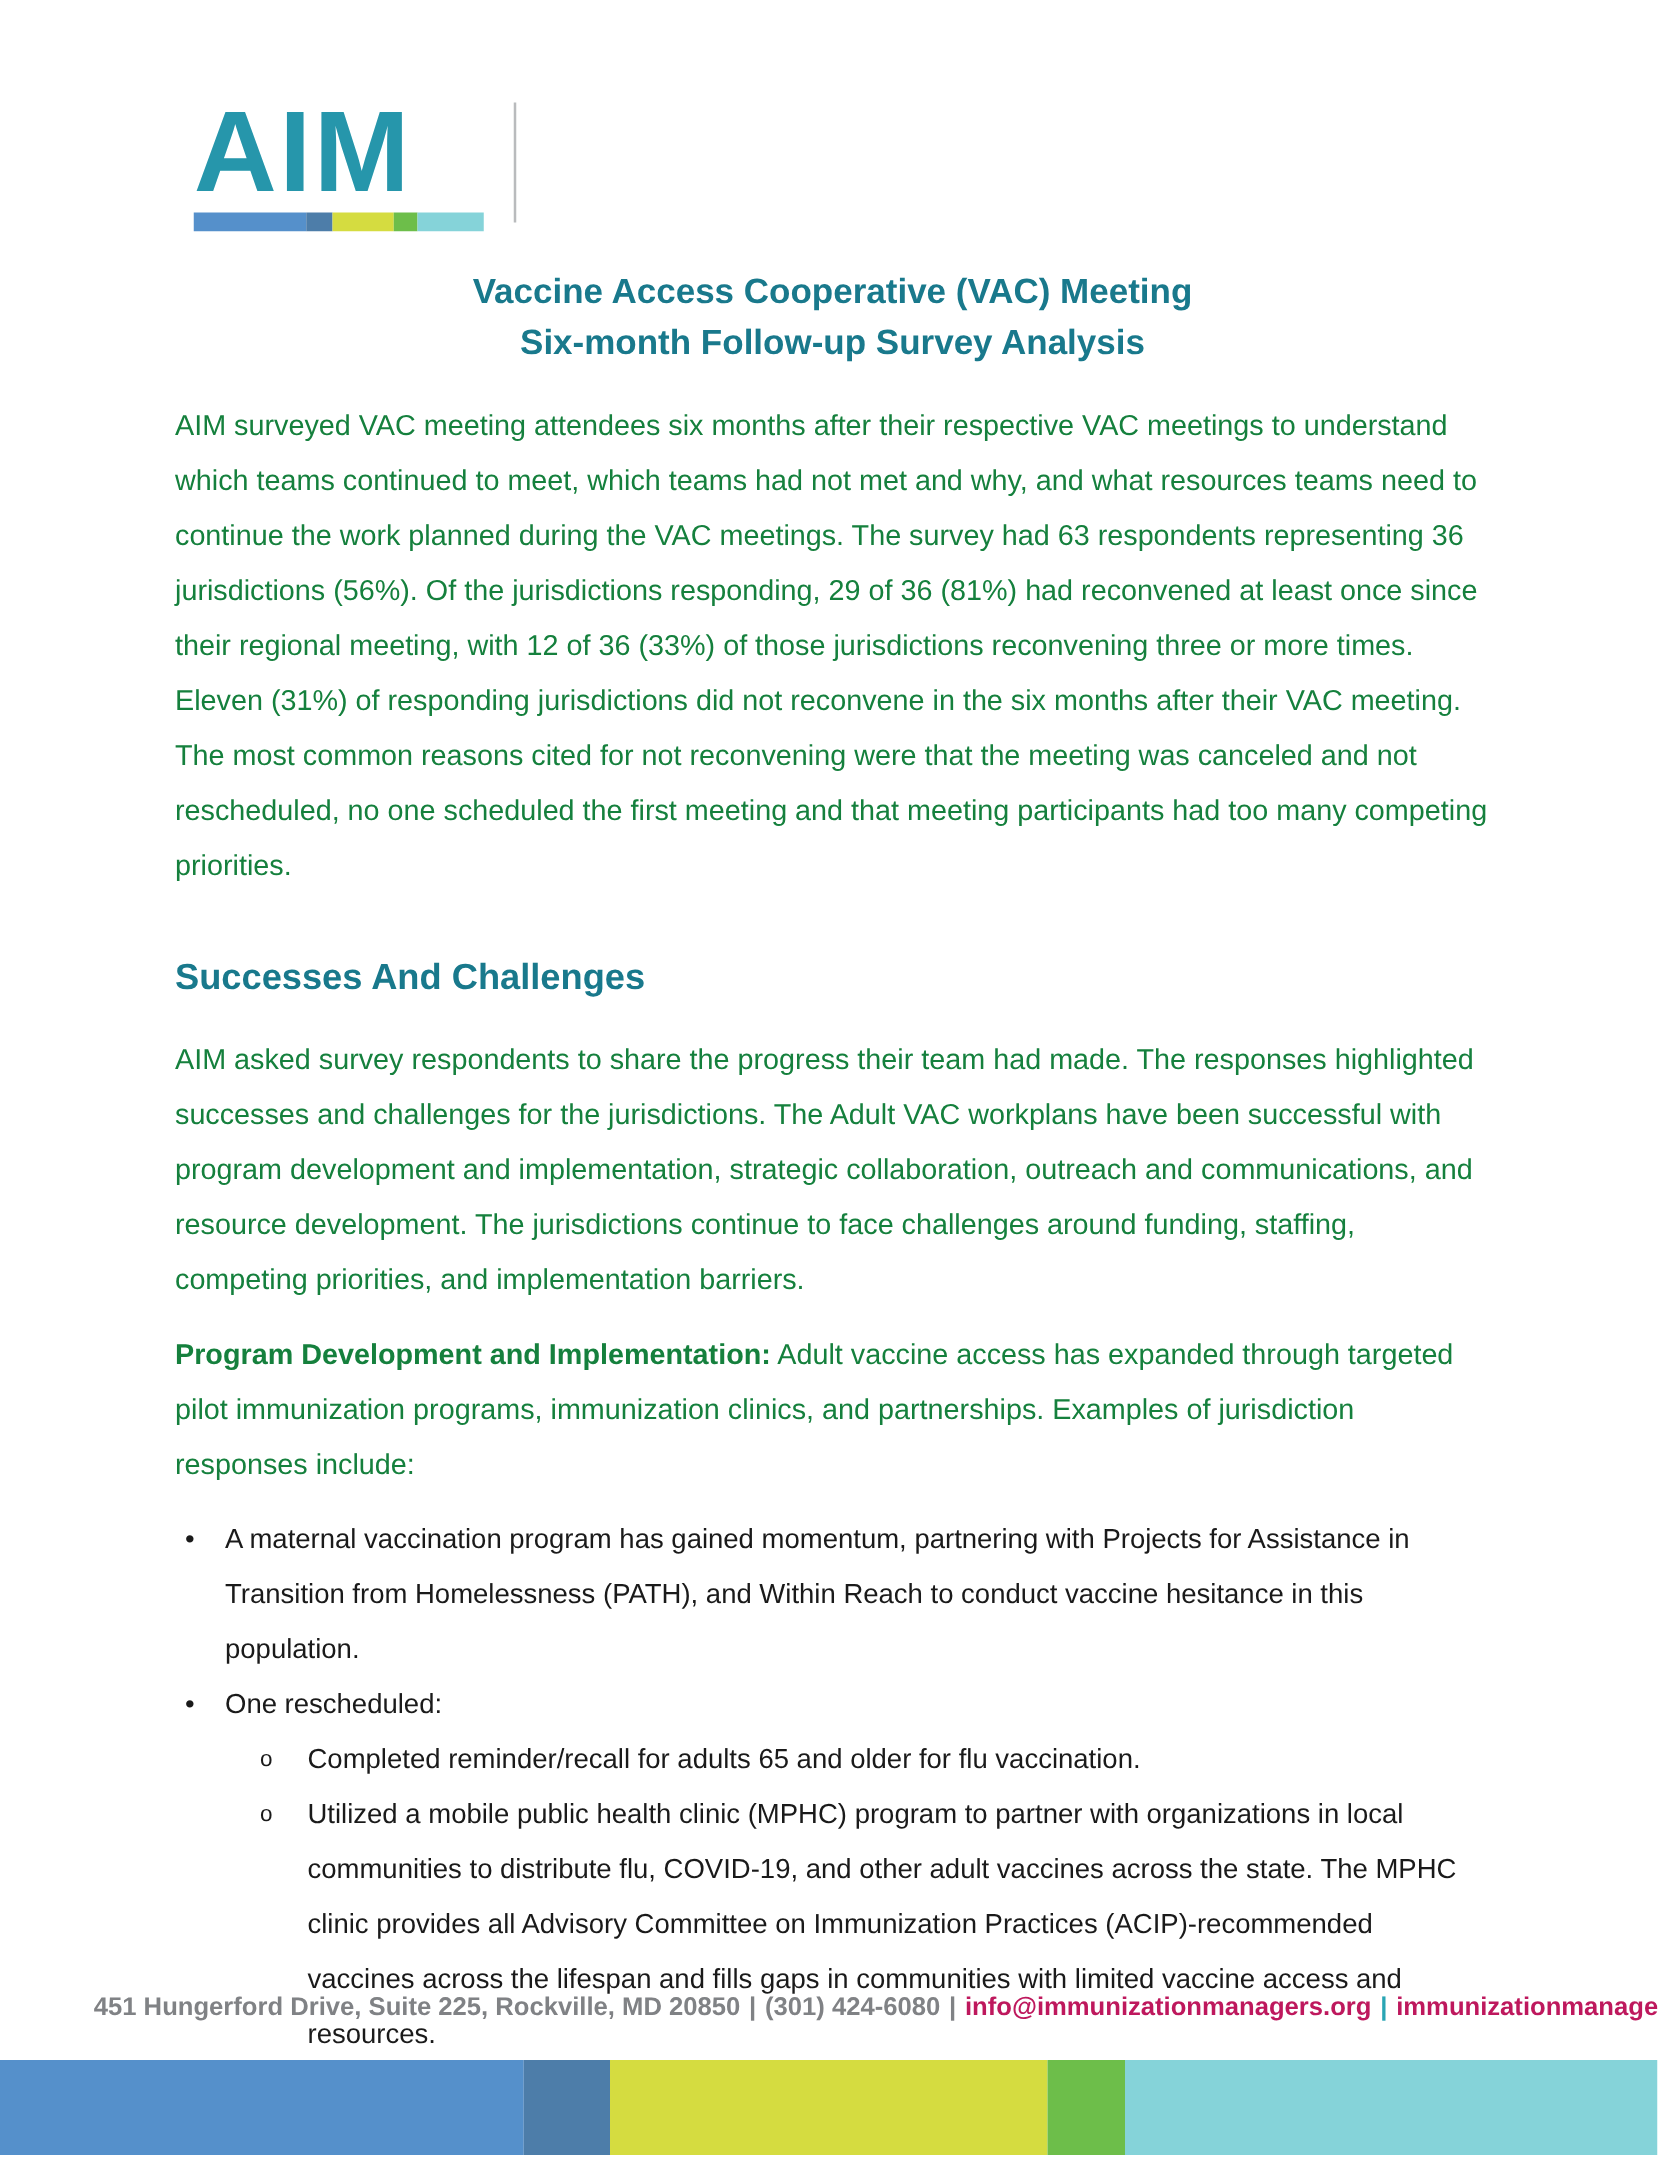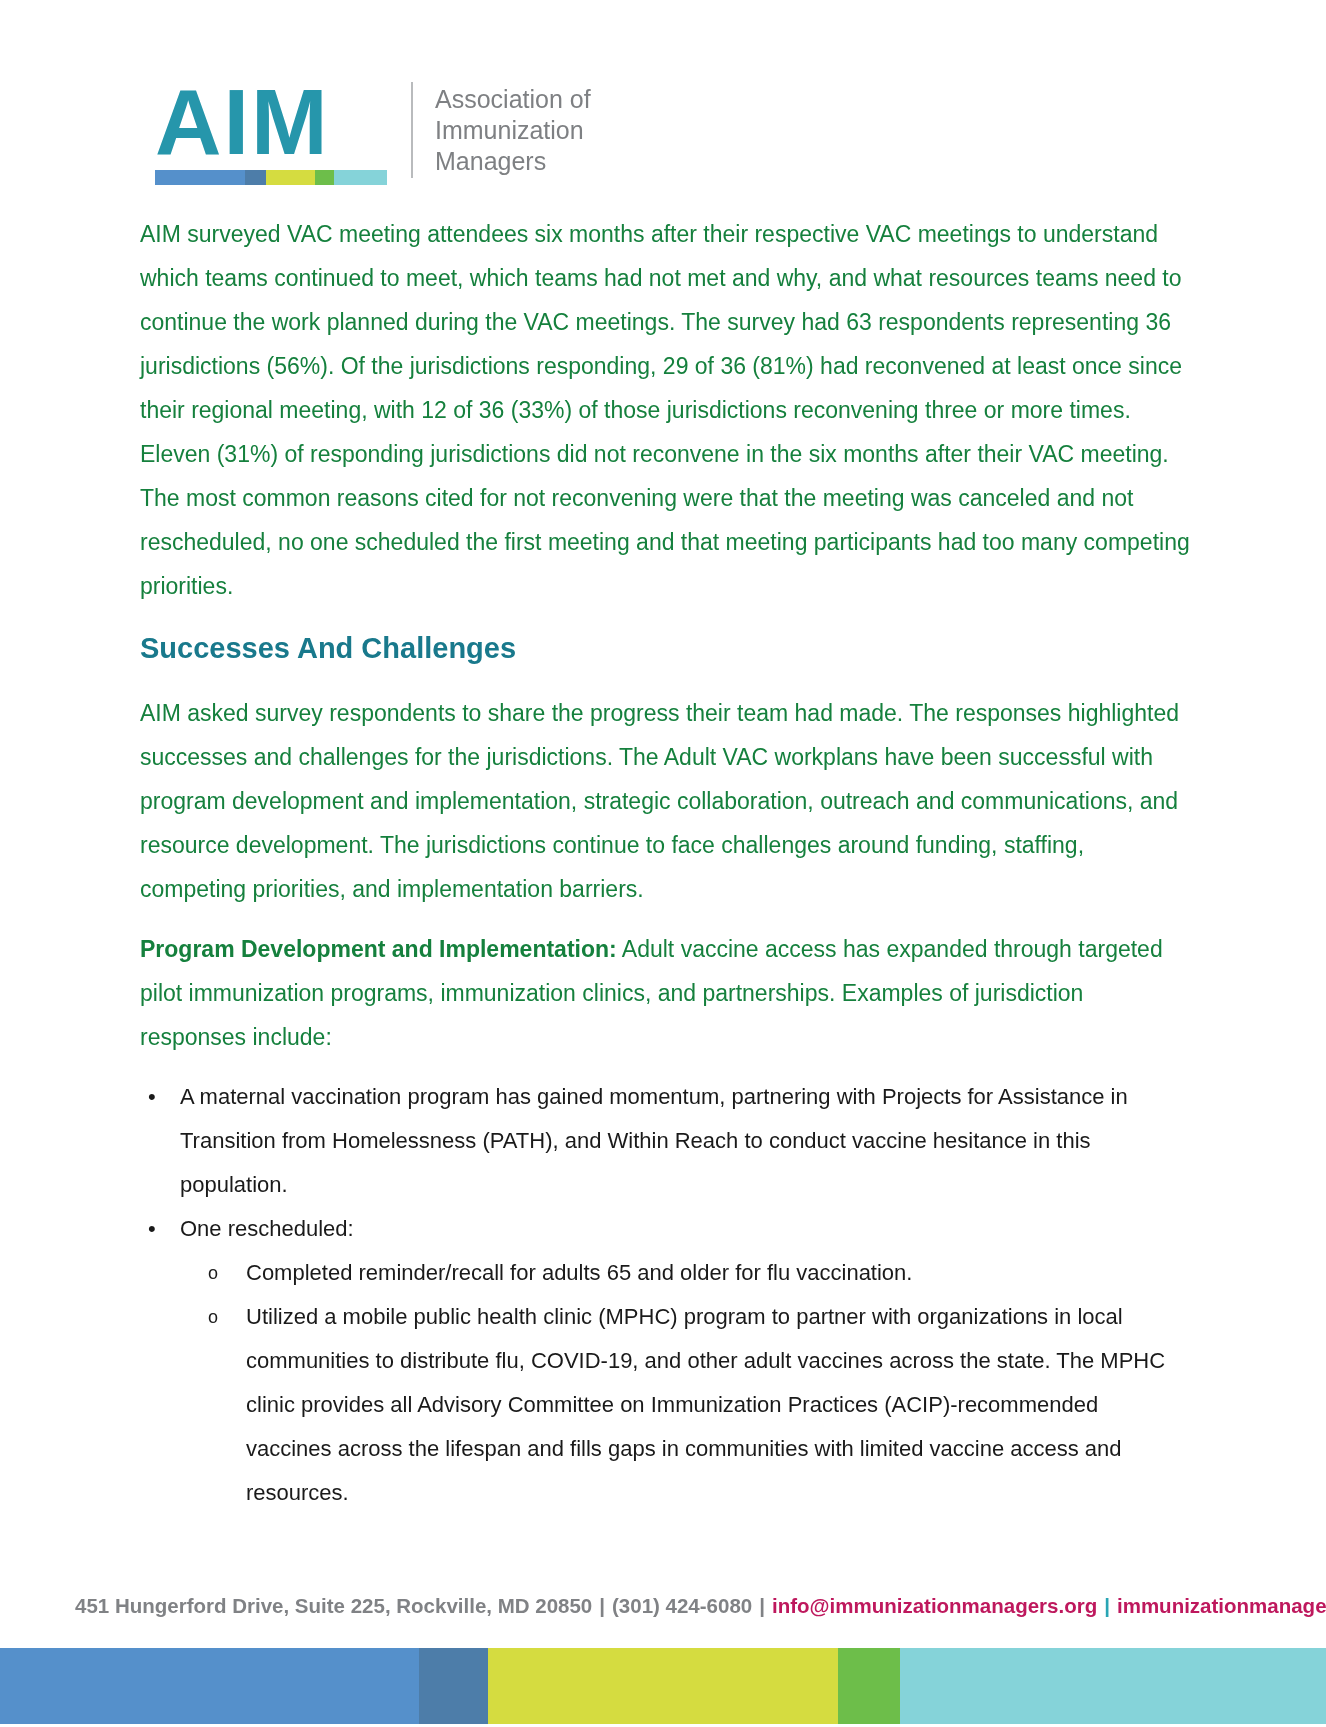--- a/index.html
+++ b/index.html
@@ -67,21 +67,21 @@
   p.body-text {
     font-size: 23px;
     line-height: 44px;
     margin-bottom: 16px;
     color: #15803d;
   }
   h2.section-heading {
     color: #19798c;
     font-size: 29px;
     font-weight: 700;
-    margin-top: 24px;
+    margin-top: 52px;
     margin-bottom: 26px;
   }
   h3.sub-heading {
     color: #4779ab;
     font-size: 23px;
     font-weight: 700;
     letter-spacing: 0.5px;
     margin-top: 34px;
     margin-bottom: 26px;
   }
@@ -147,29 +147,28 @@
     <div class="logo-acronym">AIM</div>
     <div class="logo-bar">
       <div class="seg-blue" style="background-color: rgb(85, 144, 203);"></div>
       <div class="seg-darkblue" style="background-color: rgb(77, 125, 169);"></div>
       <div class="seg-yellow" style="background-color: rgb(213, 220, 64);"></div>
       <div class="seg-green" style="background-color: rgb(109, 190, 74);"></div>
       <div class="seg-teal" style="background-color: rgb(133, 211, 217);"></div>
     </div>
   </div>
   <div class="logo-divider"></div>
-  <div class="logo-orgname">
-    <div>Association of</div>
-    <div>Immunization</div>
-    <div>Managers</div>
-  </div>
 </header>
 
 <main class="content">
 
+  <h1 class="doc-title">
+    <div>Vaccine Access Cooperative (VAC) Meeting</div>
+    <div>Six-month Follow-up Survey Analysis</div>
+  </h1>
 
   <p class="body-text">AIM surveyed VAC meeting attendees six months after their respective VAC meetings to understand which teams continued to meet, which teams had not met and why, and what resources teams need to continue the work planned during the VAC meetings. The survey had 63 respondents representing 36 jurisdictions (56%). Of the jurisdictions responding, 29 of 36 (81%) had reconvened at least once since their regional meeting, with 12 of 36 (33%) of those jurisdictions reconvening three or more times. Eleven (31%) of responding jurisdictions did not reconvene in the six months after their VAC meeting. The most common reasons cited for not reconvening were that the meeting was canceled and not rescheduled, no one scheduled the first meeting and that meeting participants had too many competing priorities.</p>
 
   <h2 class="section-heading">Successes And Challenges</h2>
 
   <p class="body-text">AIM asked survey respondents to share the progress their team had made. The responses highlighted successes and challenges for the jurisdictions. The Adult VAC workplans have been successful with program development and implementation, strategic collaboration, outreach and communications, and resource development. The jurisdictions continue to face challenges around funding, staffing, competing priorities, and implementation barriers.</p>
 
 
   <p class="body-text"><span class="lead-bold">Program Development and Implementation:</span><span> Adult vaccine access has expanded through targeted pilot immunization programs, immunization clinics, and partnerships. Examples of jurisdiction responses include:</span></p>
 

